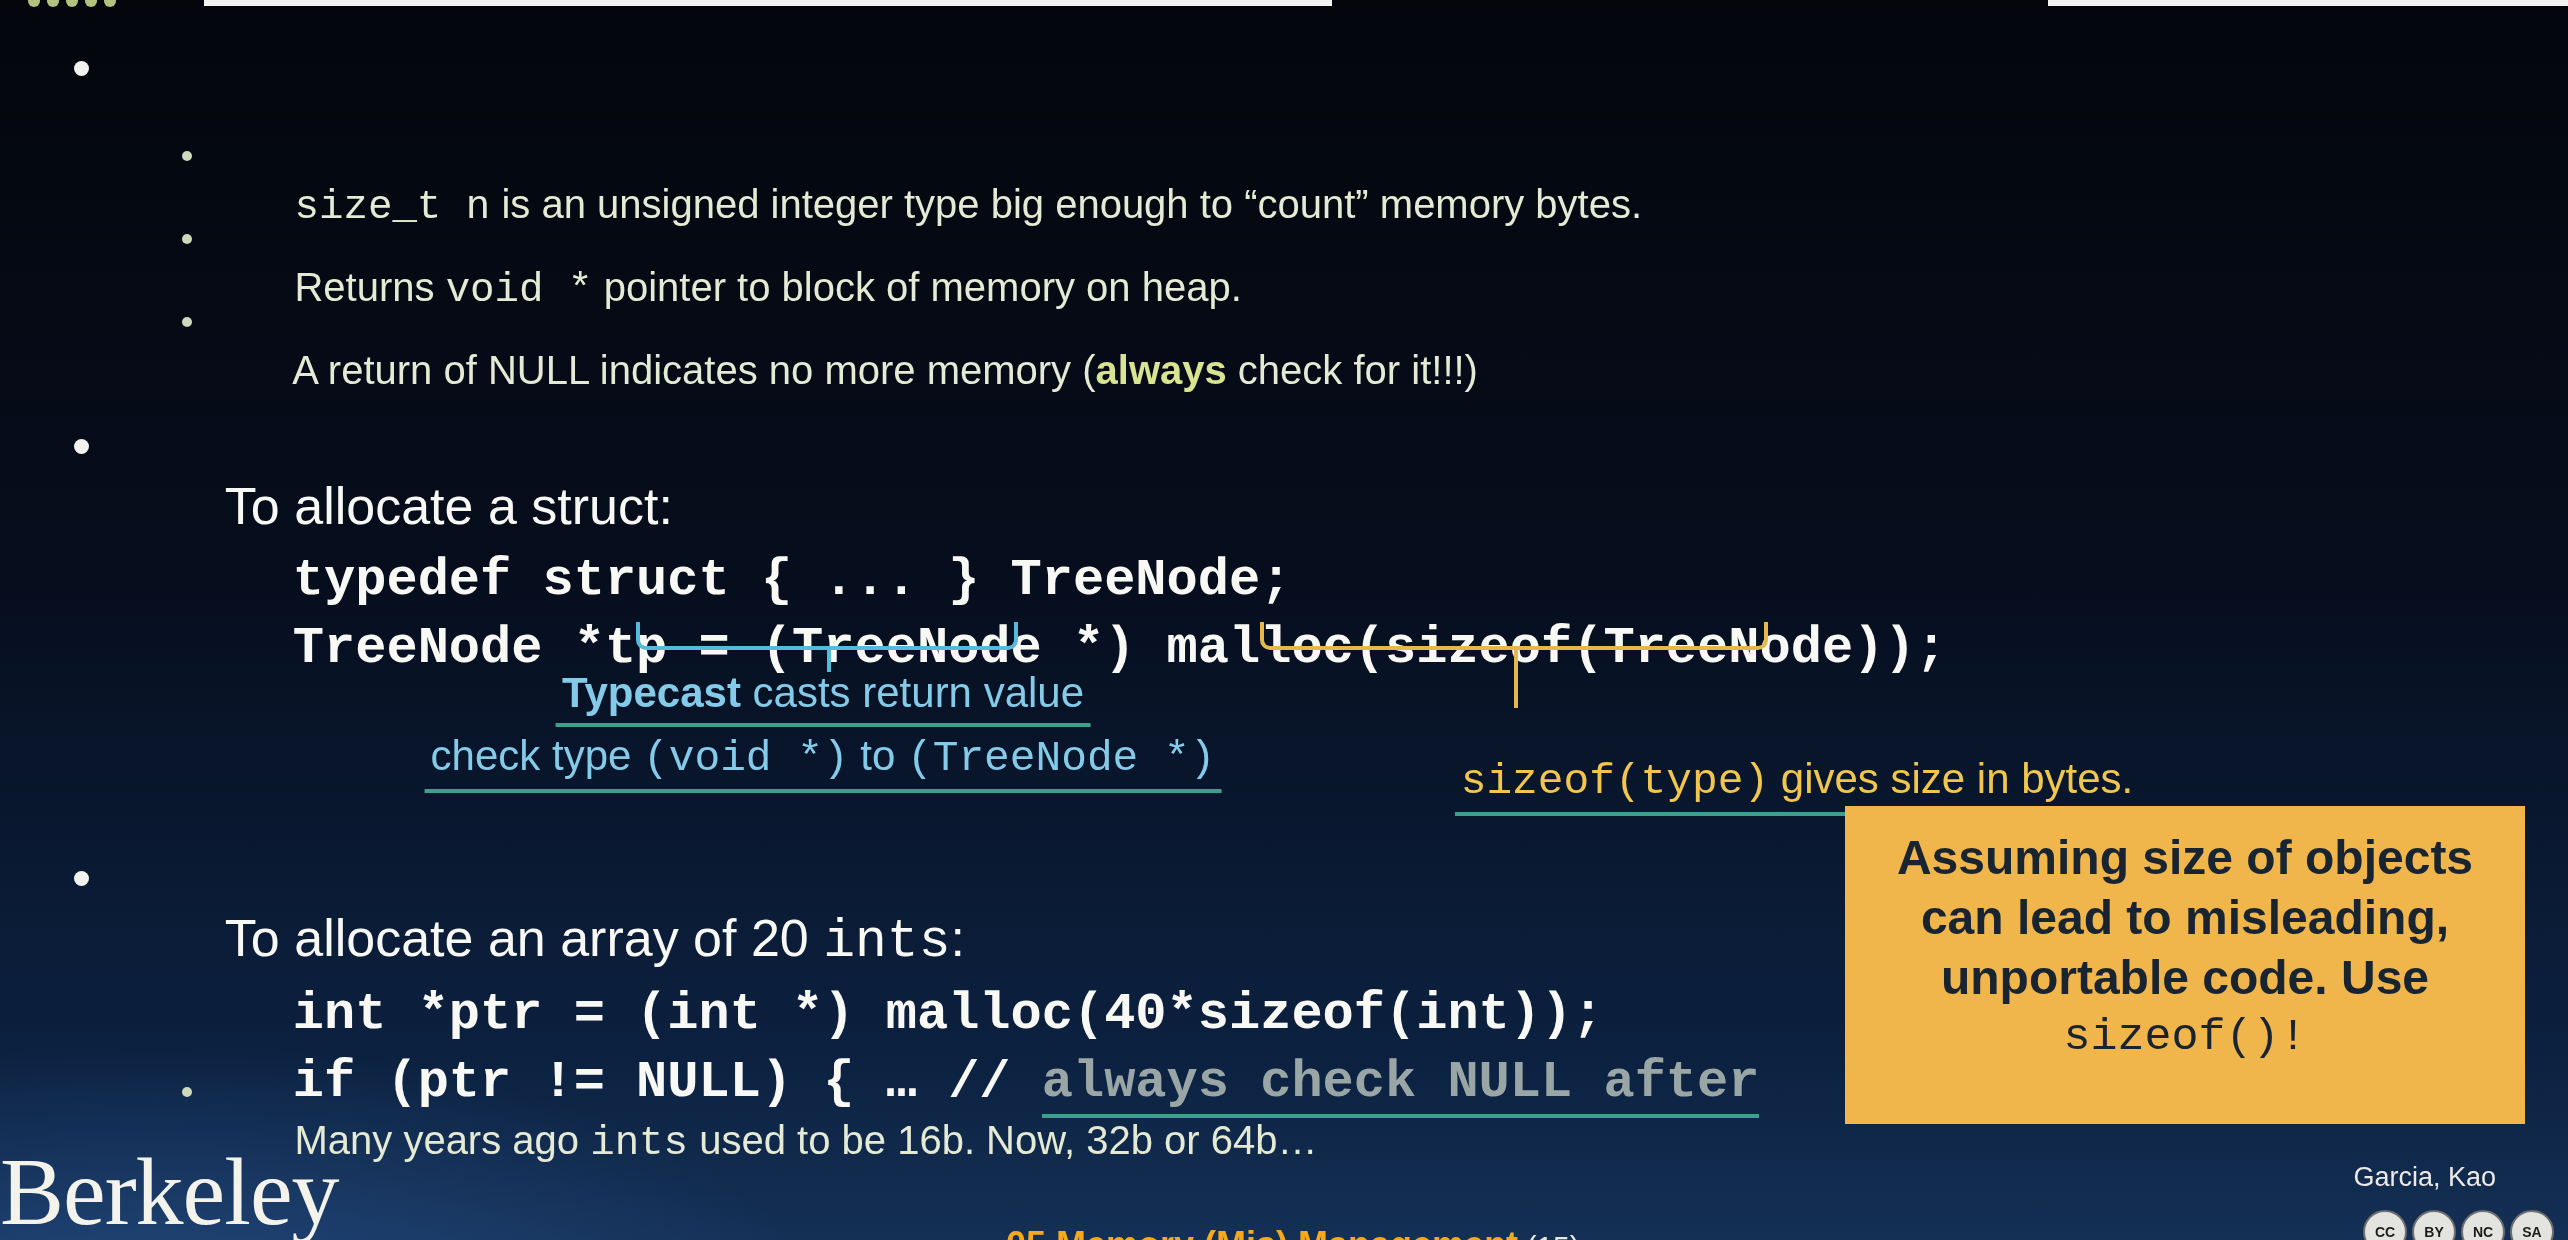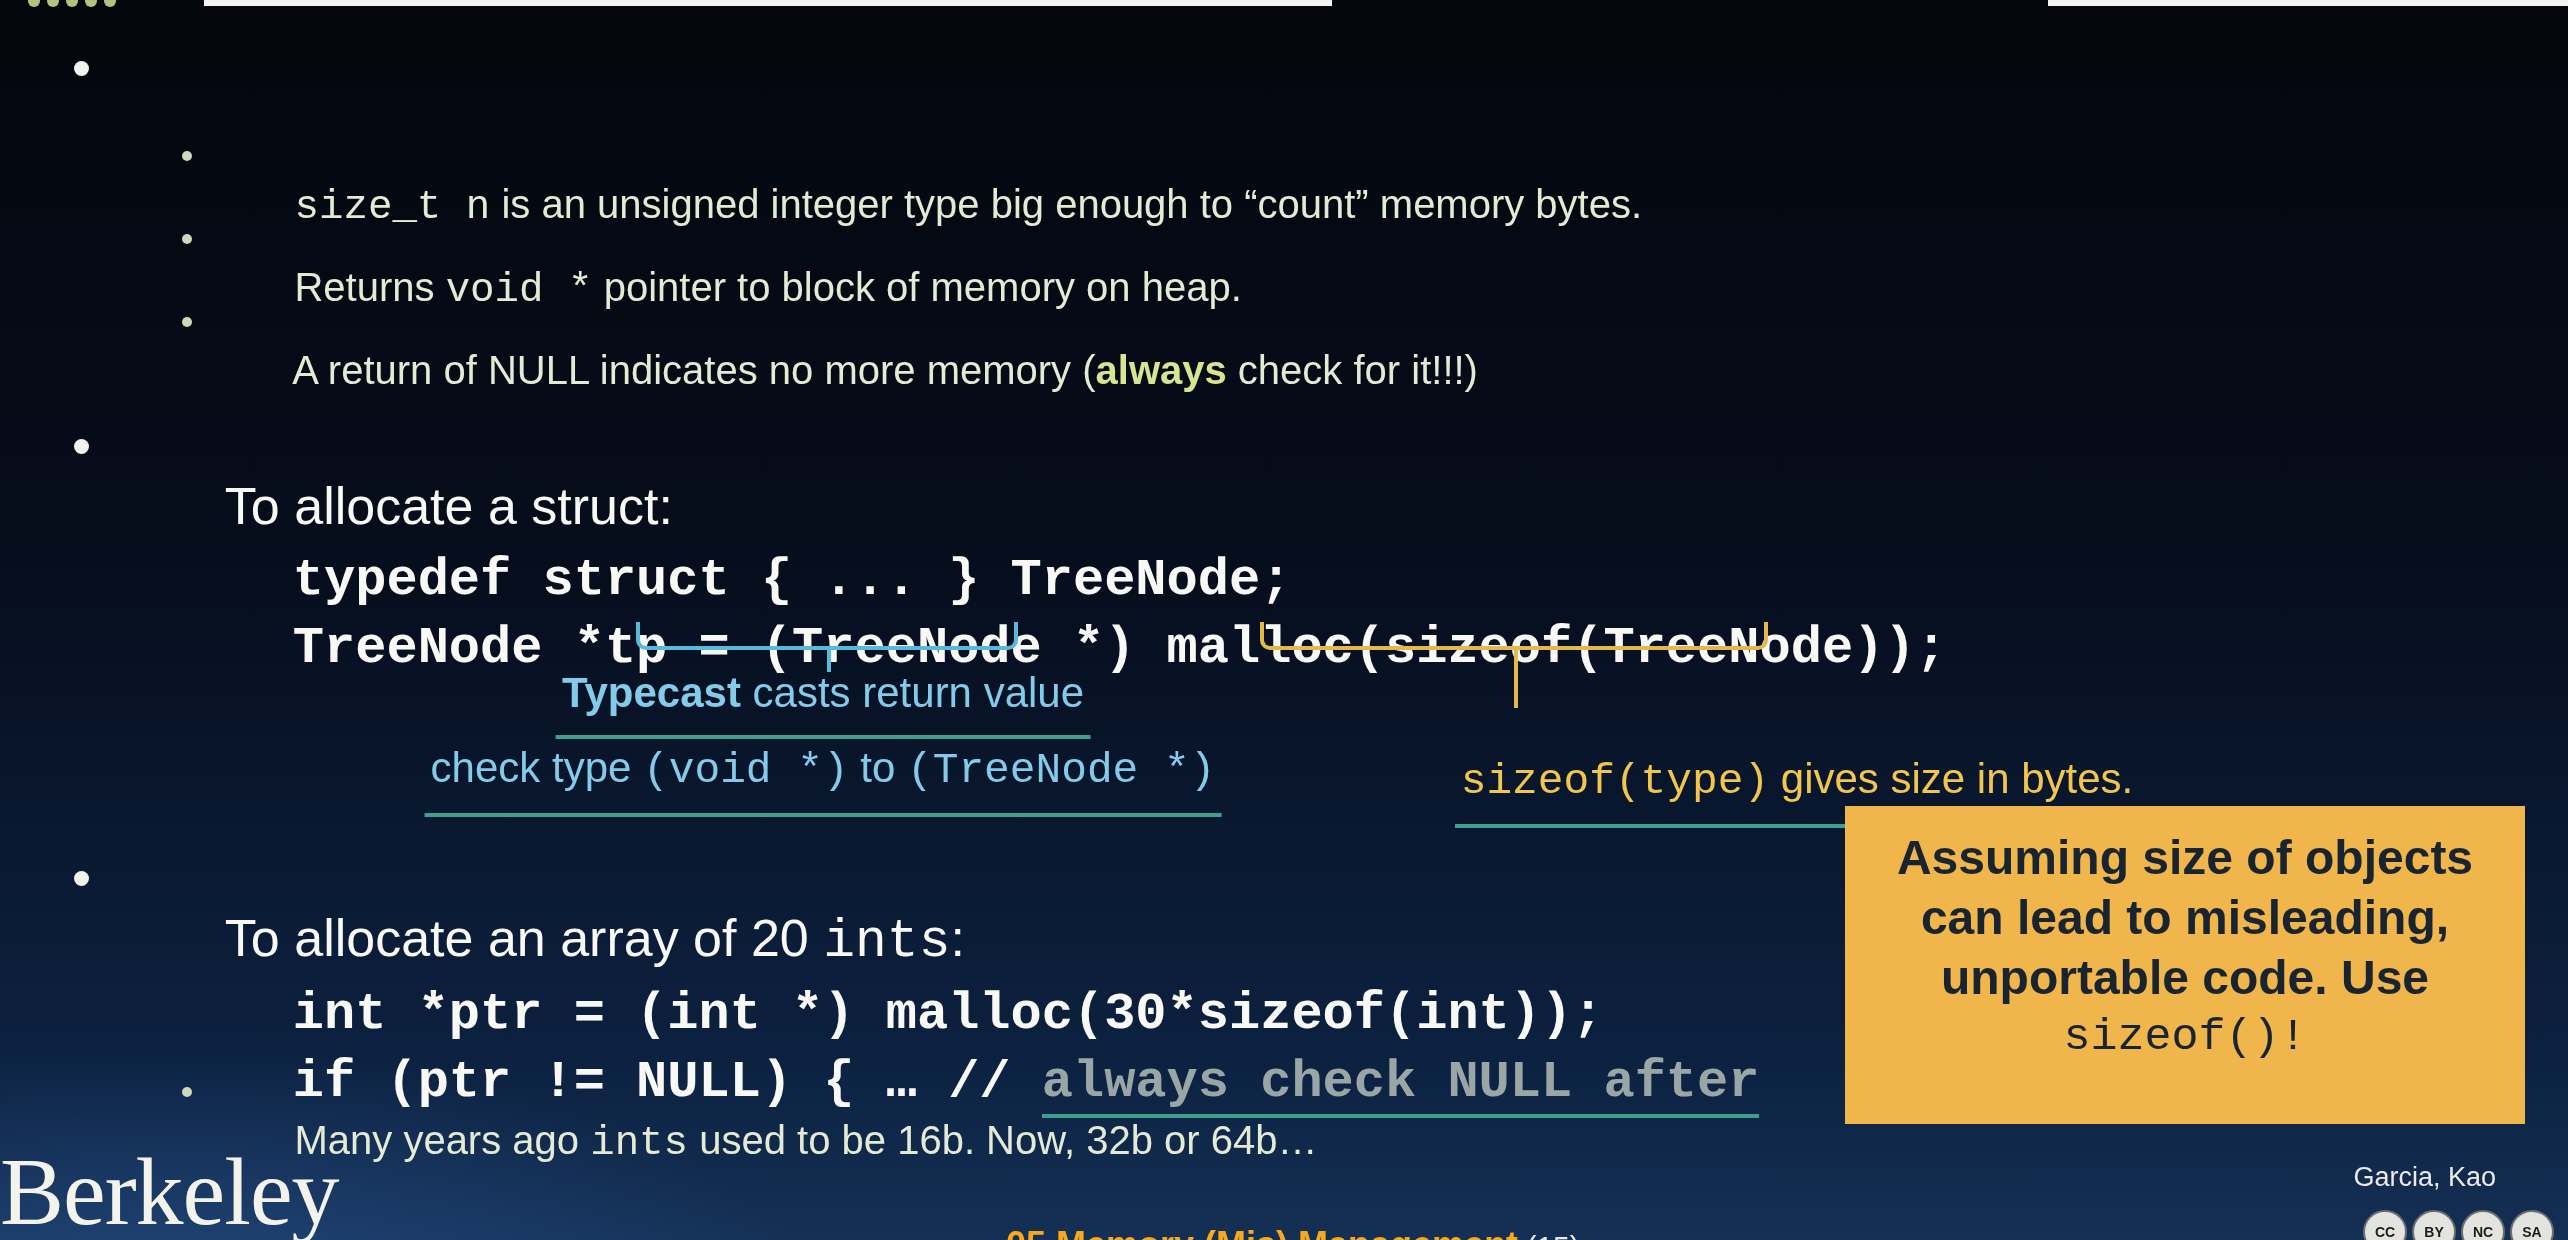--- a/index.html
+++ b/index.html
@@ -24,21 +24,21 @@
   .dots{position:absolute;left:28px;top:-5px;display:flex;gap:7px;}
   .dots span{width:12px;height:12px;border-radius:50%;background:#b3c27e;}
   .brace{position:absolute;height:24px;border-left:4px solid;border-right:4px solid;border-bottom:4px solid;
          border-radius:0 0 10px 10px;}
   .brace-cyan{border-color:#57b9dc;}
   .brace-gold{border-color:#e5b84c;}
   .stem{position:absolute;left:50%;top:100%;width:0;border-left:4px solid;}
   .stem-cyan{border-color:#57b9dc;height:26px;}
   .stem-gold{border-color:#e5b84c;height:62px;}
   .note{font-size:42px;line-height:50px;color:#83cbe9;}
-  .note-underline{display:inline-block;white-space:pre;border-bottom:4px solid #3f9f8d;padding:0 6px 17px 6px;}
+  .note-underline{display:inline-block;white-space:pre;border-bottom:4px solid #3f9f8d;padding:0 6px 5px 6px;}
   .note-gold{color:#f2c64d;}
   .typecast-wrap{position:absolute;left:823px;top:668px;transform:translateX(-50%);
                  display:flex;flex-direction:column;align-items:center;gap:4px;}
   .gray-underline{color:#9aa6a6;border-bottom:4px solid #3f9f8d;padding-bottom:2px;}
   .callout{position:absolute;left:1845px;top:806px;width:680px;height:318px;background:#f0b54b;
            color:#182430;box-sizing:border-box;padding:22px 28px;font-size:48px;line-height:60px;font-weight:600;text-align:center;}
   .callout .mono{font-size:45px;}
   .logo{position:absolute;left:0px;top:1136px;font-family:"Liberation Serif","DejaVu Serif",serif;
         font-size:96px;color:#f3f3ec;letter-spacing:-1px;}
   .footer-title{position:absolute;left:50%;top:1206px;transform:translateX(-50%);white-space:pre;}
@@ -108,21 +108,21 @@
   <div class="line note note-gold" style="left:1408px;top:704px;">
     <span class="note-underline"><span class="mono">sizeof(type)</span><span> gives size in bytes.</span></span>
   </div>
 
   <span class="mdot" style="left:74px;top:871px;"></span>
   <div class="line main-line" style="left:168px;top:848px;">
     <span>To allocate an array of 20 </span><span class="mono">ints</span><span>:</span>
   </div>
 
   <div class="codeline" style="left:168px;top:922px;">
-    <span>int *ptr = (int *) malloc(30*sizeof(int));</span>
+    <span>int *ptr = (int *) malloc(40*sizeof(int));</span>
   </div>
   <div class="codeline" style="left:168px;top:990px;">
     <span>if (ptr != NULL) { … // </span><span class="gray-underline">always check NULL after</span>
   </div>
 
   <span class="sdot" style="left:182px;top:1087px;"></span>
   <div class="line sub-line" style="left:250px;top:1068px;text-align:right;">
     <span>Many years ago </span><span class="mono">ints</span><span> used to be 16b. Now, 32b or 64b…</span>
   </div>
 

